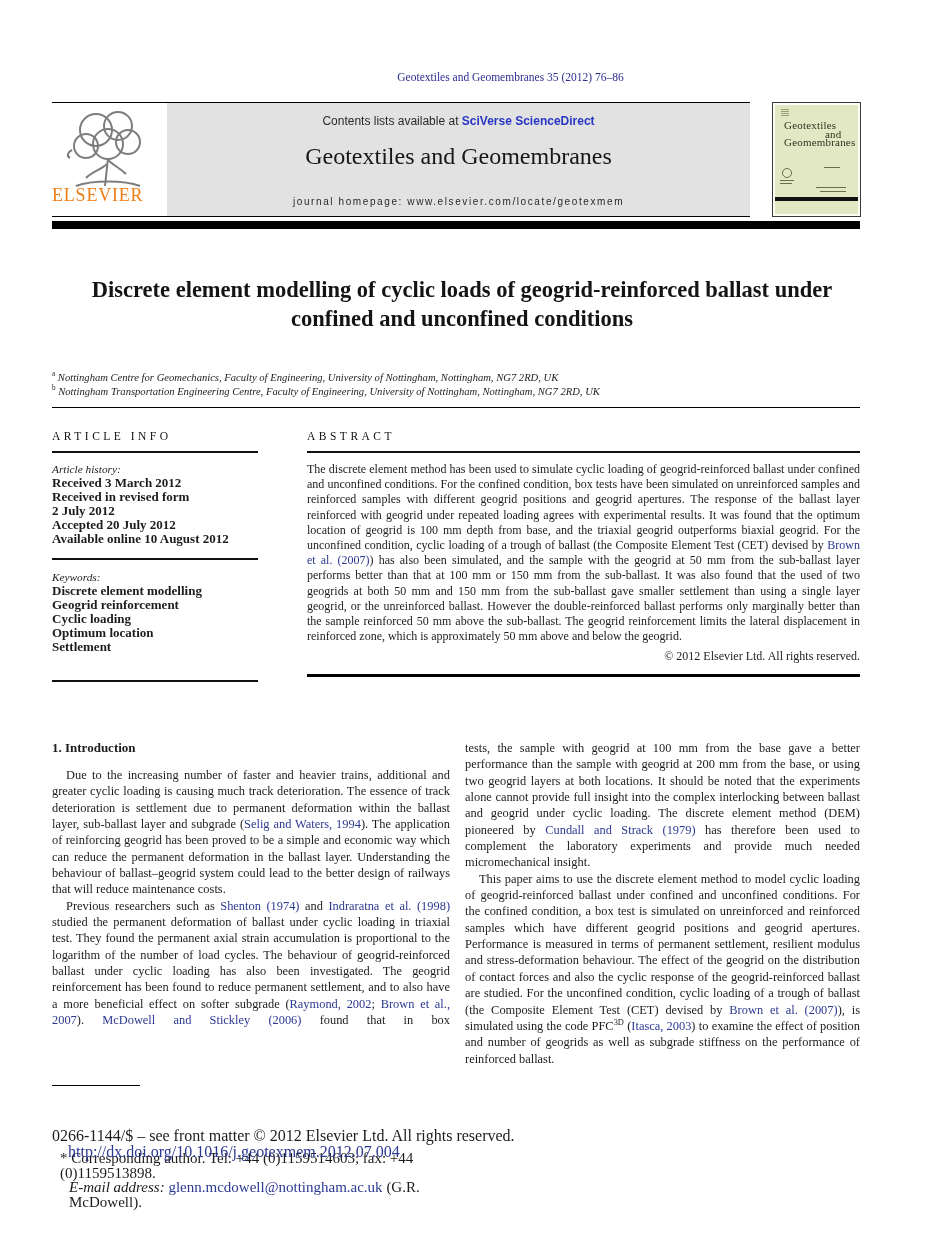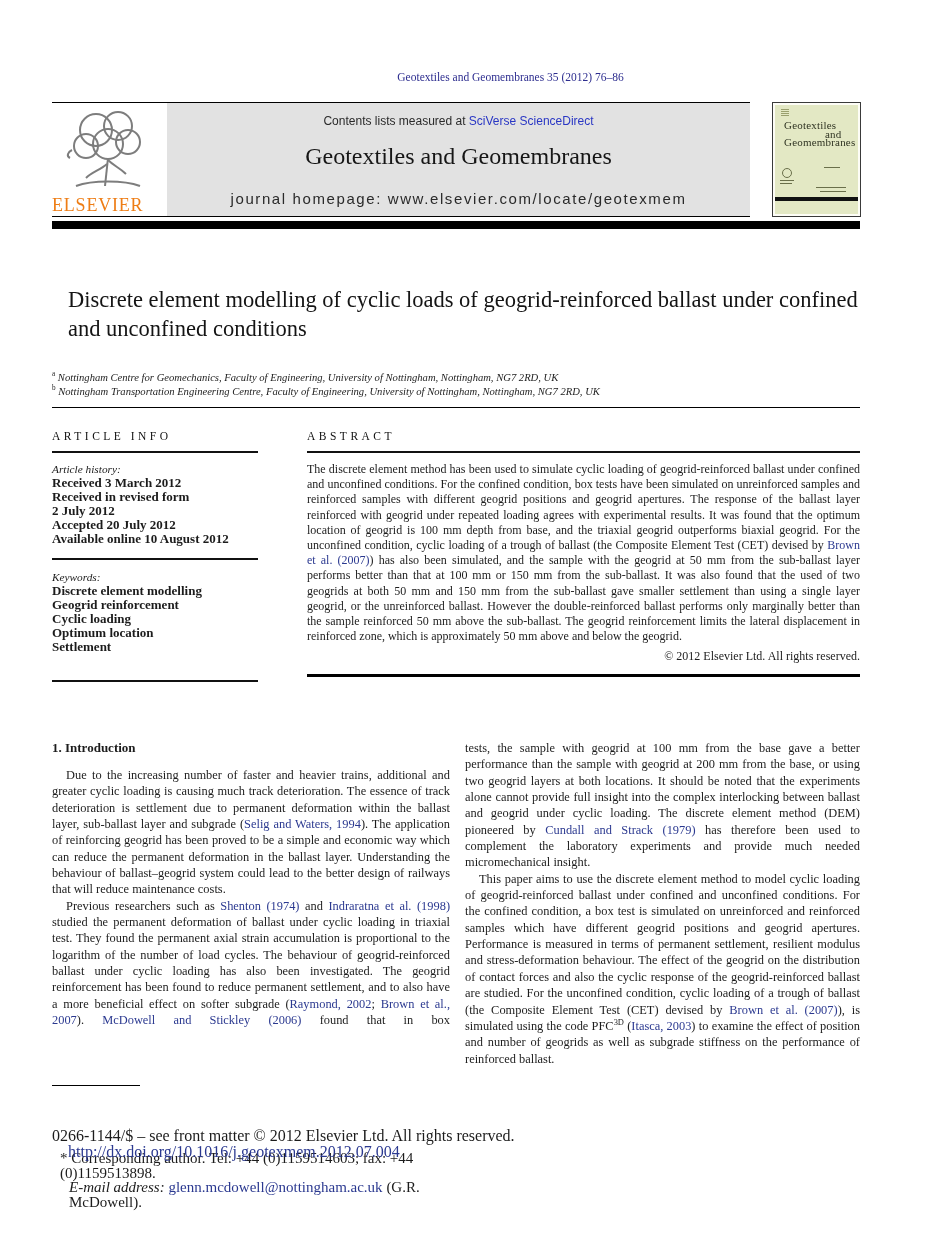--- a/index.html
+++ b/index.html
@@ -23,31 +23,31 @@
             font-size:11.5px;color:var(--citation-text);padding-left:48px;}
 
   
   .rule{position:absolute;background:#000;}
   .rule-top{left:52px;top:102px;width:698px;height:1px;}
   .rule-banner-bottom{left:52px;top:216px;width:698px;height:1px;}
   .banner{position:absolute;left:167px;top:103px;width:583px;height:113px;
           background:var(--banner-background);}
   .contents-line{position:absolute;top:11px;width:100%;text-align:center;
                  font-family:"Liberation Sans",sans-serif;font-size:12px;color:#2a2a2a;}
-  .contents-line .lnk{color:var(--banner-link);}
+  .contents-line .lnk{color:var(--banner-link);font-weight:bold;}
   .journal-title{position:absolute;top:40px;width:100%;text-align:center;
                  font-size:24px;color:#161616;}
   .homepage-line{position:absolute;bottom:9px;width:100%;text-align:center;
-                 font-family:"Liberation Sans",sans-serif;font-size:15px;
+                 font-family:"Liberation Sans",sans-serif;font-size:10px;
                  letter-spacing:1.6px;color:#2a2a2a;}
 
   
   .logo-box{position:absolute;left:52px;top:104px;width:114px;height:112px;}
   .tree{position:absolute;left:10px;top:2px;}
-  .elsevier-wordmark{position:absolute;left:0;bottom:0;width:100%;
+  .elsevier-wordmark{position:absolute;left:0;bottom:10px;width:100%;
                      font-size:18px;letter-spacing:.8px;color:var(--elsevier-orange);}
 
   
   .cover{position:absolute;left:772px;top:102px;width:87px;height:113px;
          border:1px solid #3a3a3a;background:#fdfdf6;}
   .cover-inner{position:absolute;left:2px;top:2px;right:2px;bottom:2px;
                background:var(--cover-background);}
   .cover-title{position:absolute;left:9px;top:16px;font-size:11px;line-height:8.5px;
                color:#2f3322;letter-spacing:.2px;}
   .cover-title .mid{display:block;text-align:right;padding-right:14px;}
@@ -122,21 +122,21 @@
         <path d="M46 54 C52 60 58 62 64 68"></path>
         <path d="M45 58 C38 64 30 66 24 72"></path>
         <path d="M14 80 C30 74 62 74 78 80"></path>
         <path d="M10 44 C6 46 4 50 8 52"></path>
       </g>
     </svg>
     <div class="elsevier-wordmark">ELSEVIER</div>
   </div>
 
   <div class="banner">
-    <div class="contents-line"><span>Contents lists measured at </span><span class="lnk">SciVerse ScienceDirect</span></div>
+    <div class="contents-line"><span>Contents lists available at </span><span class="lnk">SciVerse ScienceDirect</span></div>
     <div class="journal-title">Geotextiles and Geomembranes</div>
     <div class="homepage-line">journal homepage: www.elsevier.com/locate/geotexmem</div>
   </div>
 
   <div class="rule rule-banner-bottom"></div>
 
   <div class="cover">
     <div class="cover-inner">
       <div class="cover-mark-top"></div>
       <div class="cover-title">
@@ -149,21 +149,21 @@
       <div class="cover-line" style="left:5px;top:78px;width:12px;"></div>
       <div class="cover-line" style="right:18px;top:62px;width:16px;"></div>
       <div class="cover-line" style="right:12px;top:82px;width:30px;"></div>
       <div class="cover-line" style="right:12px;top:86px;width:26px;"></div>
       <div class="cover-bar"></div>
     </div>
   </div>
 
   <div class="page-bar"></div>
 
-  <h1 class="article-title" style="font-weight:normal;margin:16px;">Discrete element modelling of cyclic loads of geogrid-reinforced ballast under confined and unconfined conditions</h1>
+  <h1 class="article-title" style="font-weight:bold;margin:6px;text-align:center;">Discrete element modelling of cyclic loads of geogrid-reinforced ballast under confined and unconfined conditions</h1>
 
 
   <div class="affils">
     <div><sup>a</sup><span> Nottingham Centre for Geomechanics, Faculty of Engineering, University of Nottingham, Nottingham, NG7 2RD, UK</span></div>
     <div><sup>b</sup><span> Nottingham Transportation Engineering Centre, Faculty of Engineering, University of Nottingham, Nottingham, NG7 2RD, UK</span></div>
   </div>
 
   <div class="rule rule-affil"></div>
 
   <div class="info-col">

